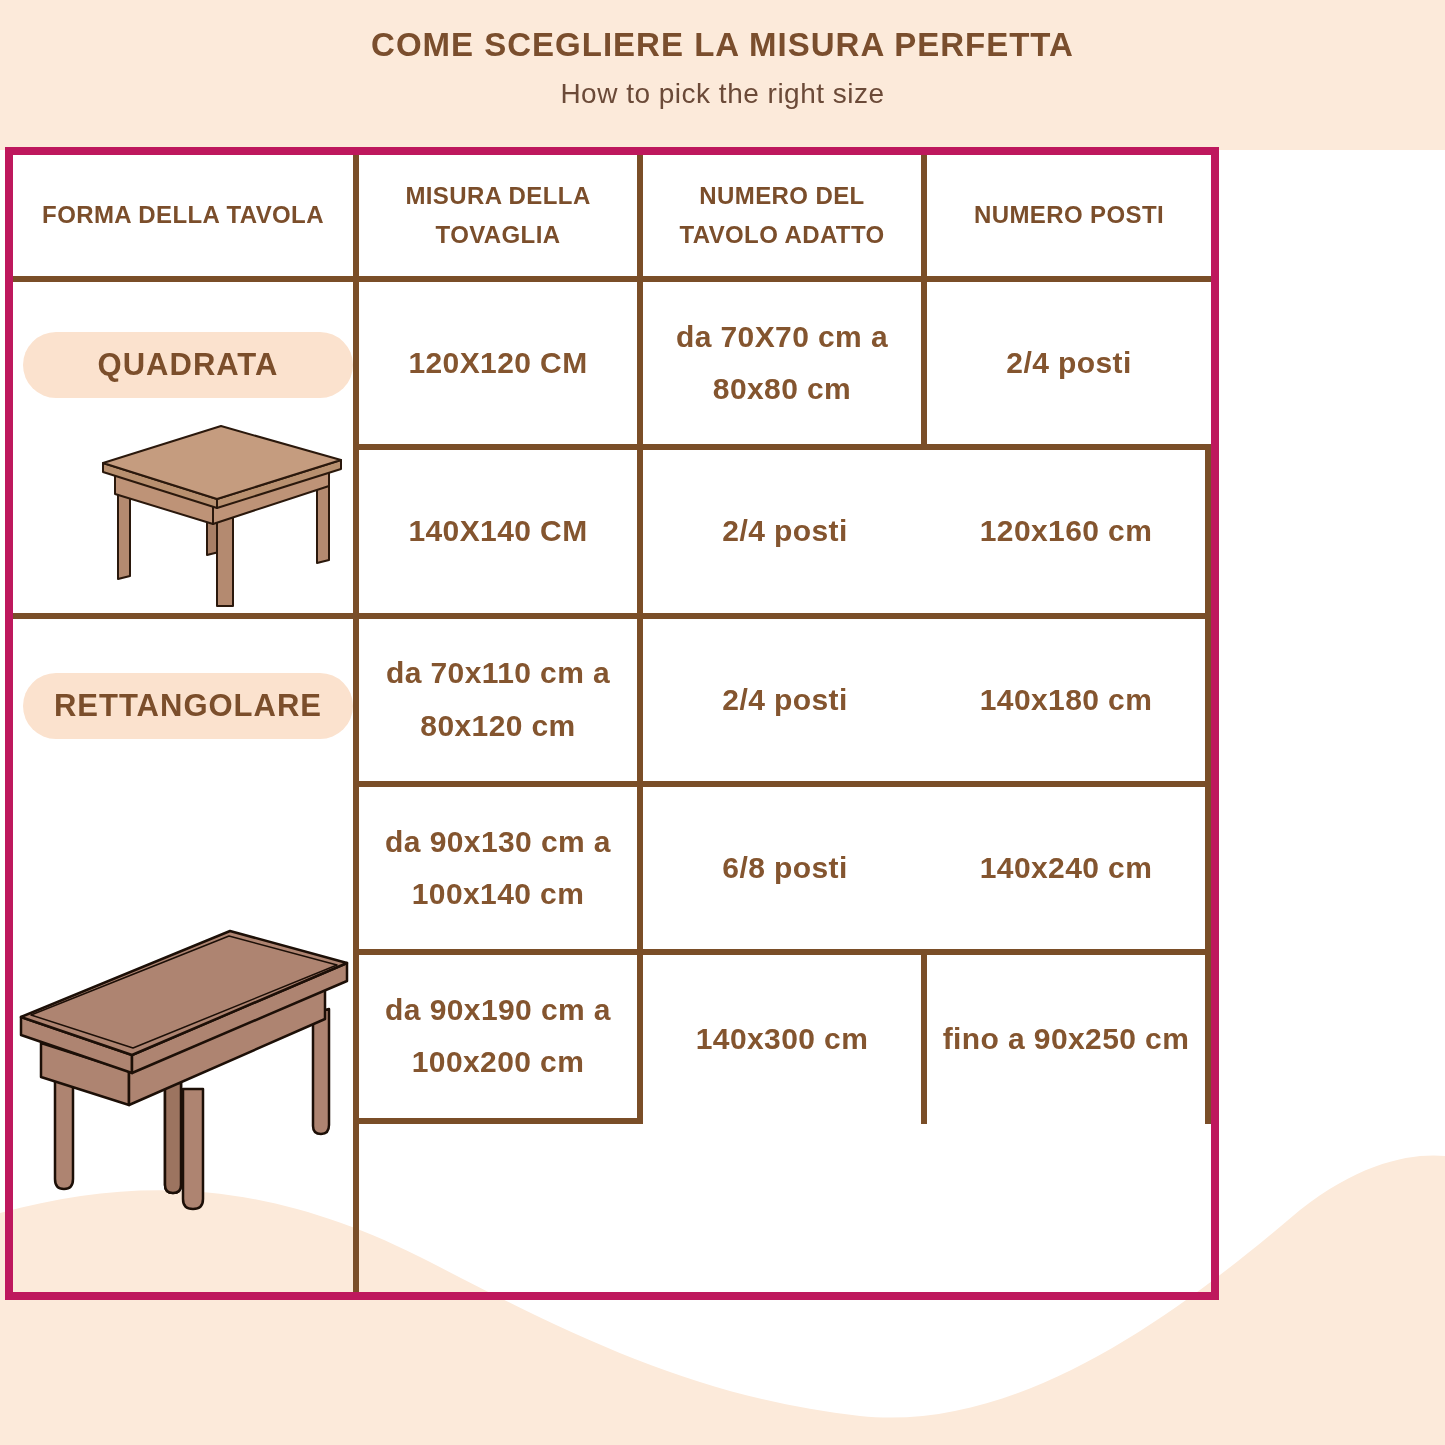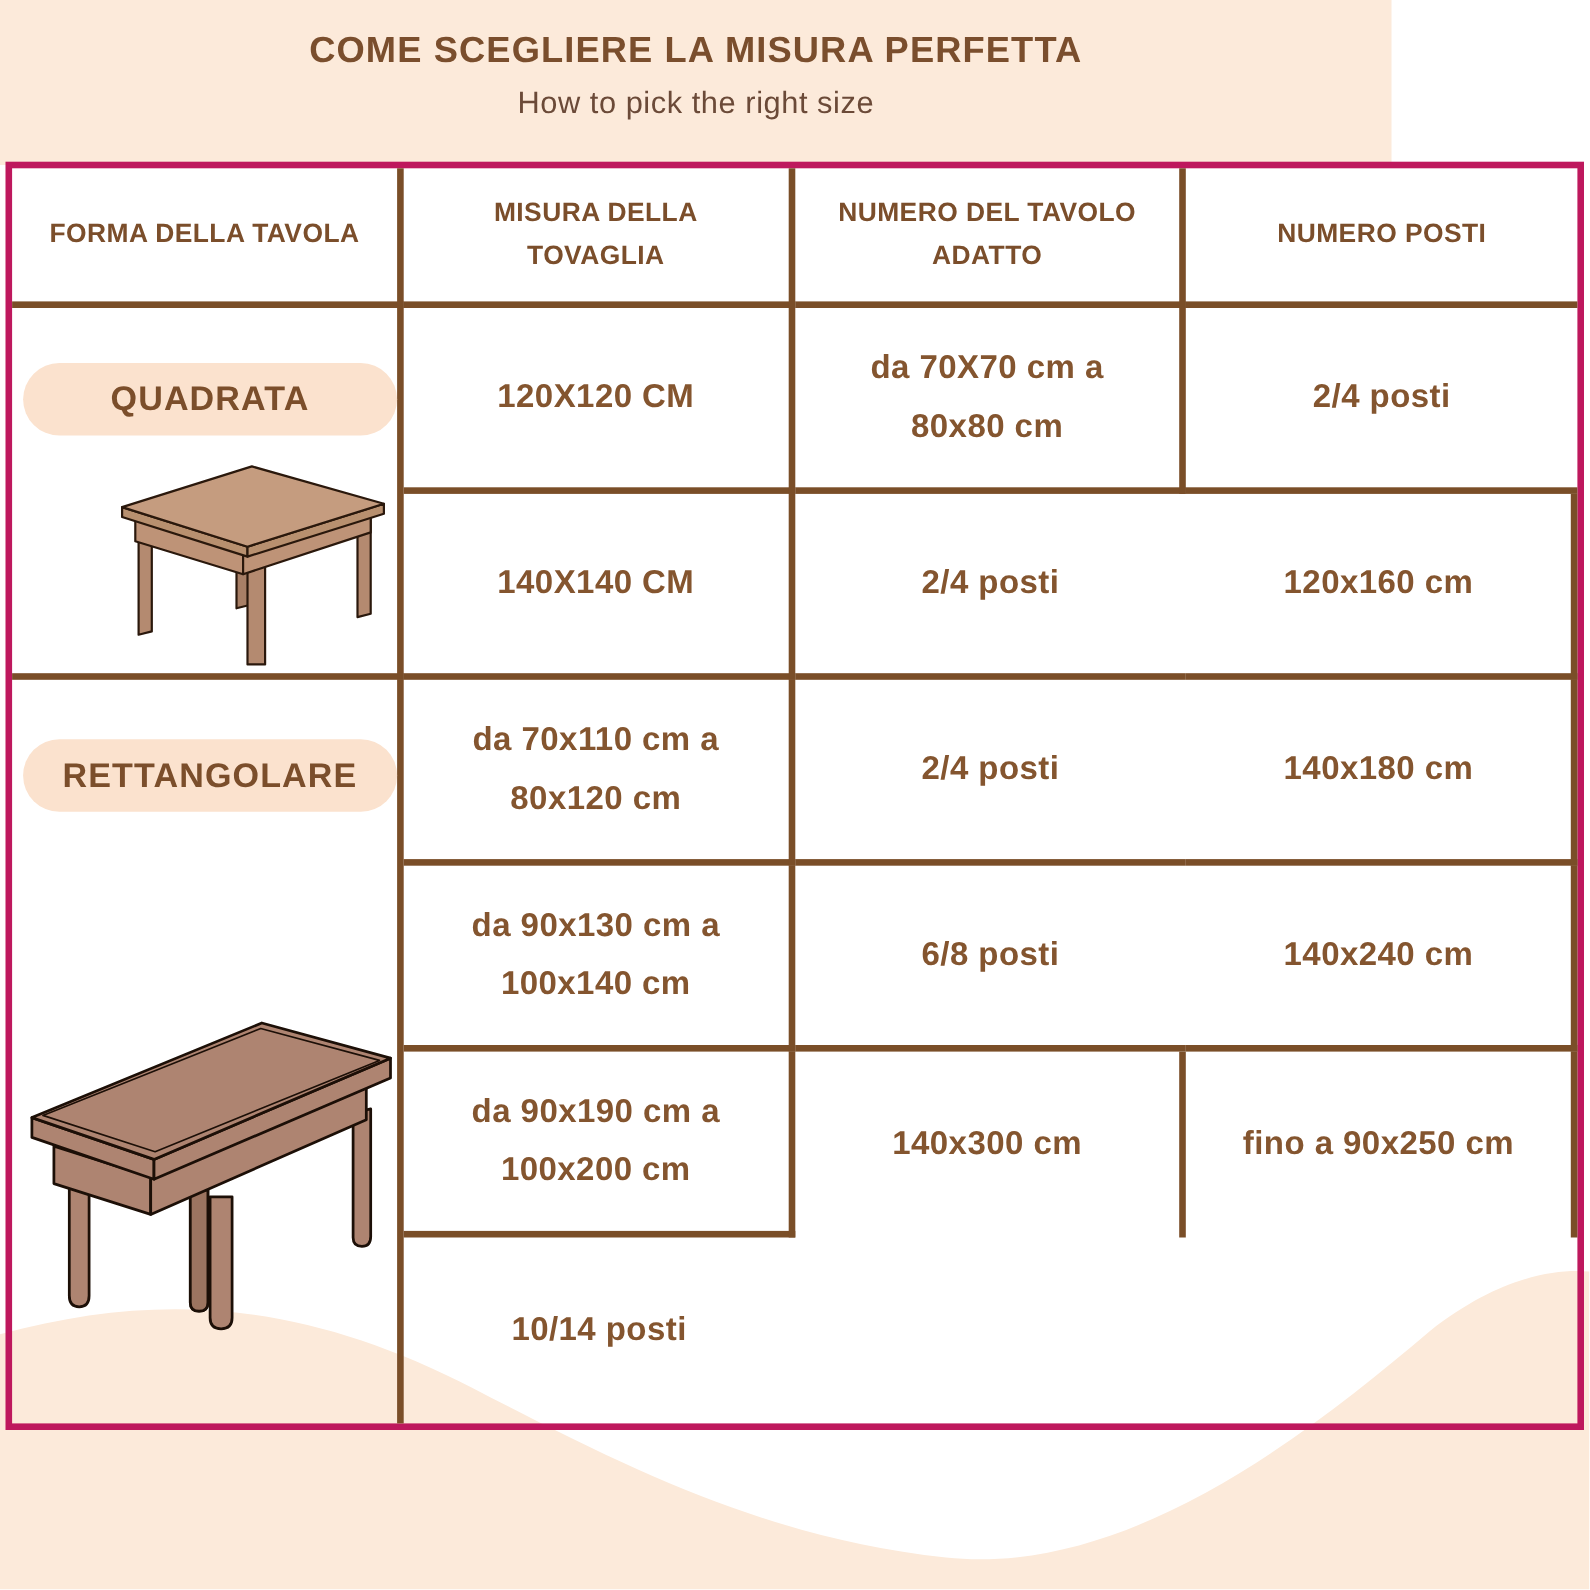--- a/index.html
+++ b/index.html
@@ -6,21 +6,21 @@
   html,body { width:1445px; height:1445px; }
   body {
     position:relative;
     background:#ffffff;
     font-family:"Liberation Sans", sans-serif;
     overflow:hidden;
   }
 
   
   .top-band {
-    position:absolute; left:0; top:0; width:1265px; height:150px;
+    position:absolute; left:0; top:0; width:1445px; height:150px;
     background:#FCEADA;
     display:flex; flex-direction:column; align-items:center;
     padding-top:26px;
     z-index:0;
   }
   .main-title {
     color:#7A4E2D; font-size:33px; font-weight:800; letter-spacing:1px;
   }
   .sub-title {
     margin-top:14px;
@@ -29,22 +29,22 @@
 
   
   .wave-svg {
     position:absolute; left:0; top:0; width:1445px; height:1445px;
     z-index:0; pointer-events:none;
   }
 
   
   .size-grid {
     position:absolute; left:5px; top:147px;
-    width:1435px; height:1153px;
-    border:6px solid #be185d;
+    width:1214px; height:1153px;
+    border:8px solid #be185d;
     display:grid;
     grid-template-columns:1fr 1fr 1fr 1fr;
     grid-template-rows:127px repeat(6, 1fr);
     z-index:1;
     background:transparent;
   }
   .cell {
     border-right:6px solid #7A4E28;
     border-bottom:6px solid #7A4E28;
     display:flex; align-items:center; justify-content:center;
@@ -168,15 +168,14 @@
   <div class="cell value-cell">da 90x130 cm a
 100x140 cm</div>
   <div class="cell value-cell last-col">6/8 posti</div>
 
   <div class="cell value-cell">140x240 cm</div>
   <div class="cell value-cell">da 90x190 cm a
 100x200 cm</div>
 
   <div class="cell value-cell last-row">140x300 cm</div>
   <div class="cell value-cell last-row">fino a 90x250 cm</div>
-  <div class="cell value-cell last-col last-row">10/14 posti</div>
 
 </div>
 
 </body></html>

